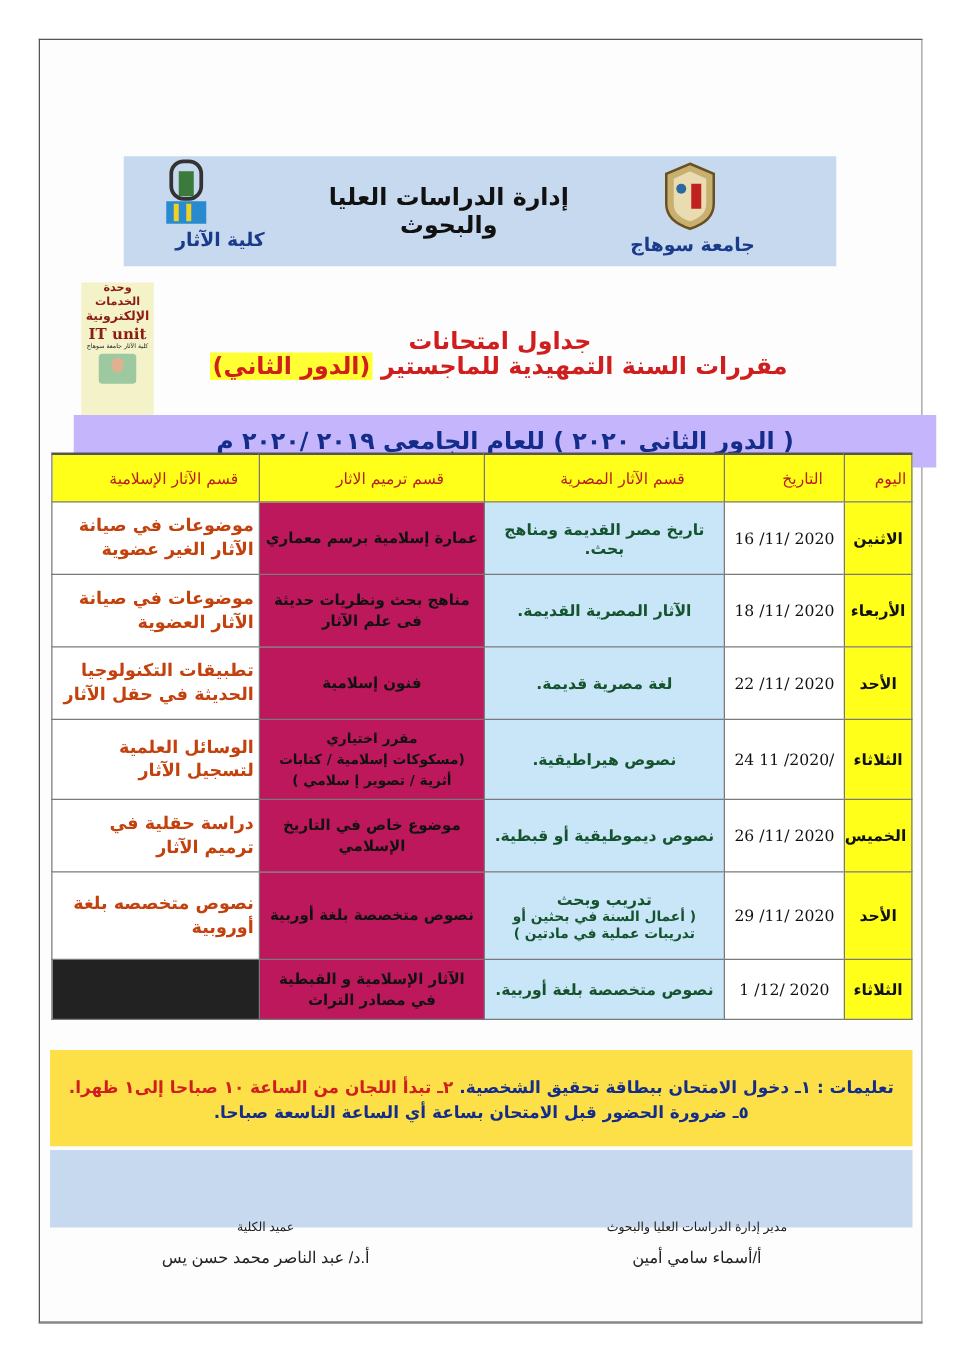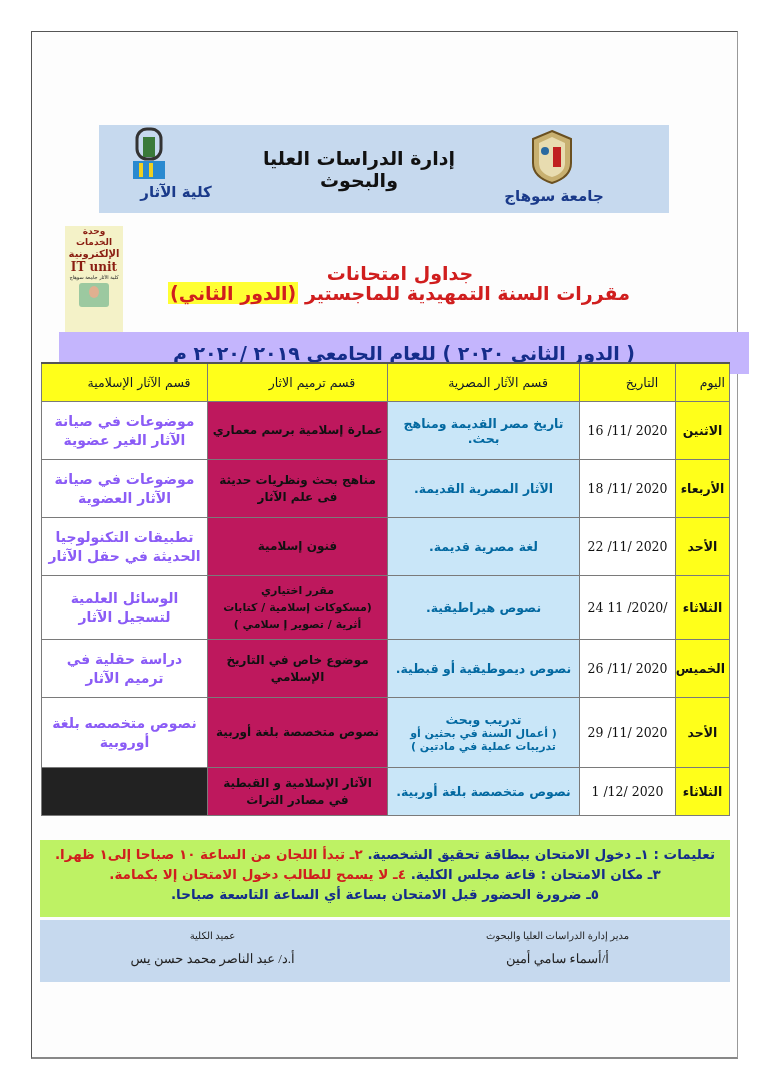--- a/index.html
+++ b/index.html
@@ -25,37 +25,37 @@
 
   .title-1 { position: absolute; left: 250px; top: 238px; width: 300px; text-align: center; color: #d01e1e; font-size: 19px; font-weight: bold; margin-top: 24px; }
   .title-2 { position: absolute; left: 150px; top: 282px; width: 480px; text-align: right; direction: rtl; color: #d01e1e; font-size: 19px; font-weight: bold; }
   .title-2 .hl { background: #ffff33; padding: 0 2px; }
 
   .year-bar { position: absolute; left: 40px; top: 332px; width: 690px; height: 42px; background: #c4b5fd; text-align: center; direction: rtl; color: #152d8a; font-size: 19px; font-weight: bold; line-height: 42px; margin-left: 19px; }
 
   
   table.sched { position: absolute; left: 41px; top: 362px; width: 688px; border-collapse: collapse; direction: rtl; table-layout: fixed; }
   table.sched td, table.sched th { border: 1px solid #7a7a7a; text-align: center; vertical-align: middle; padding: 2px 4px; font-family: "DejaVu Sans", sans-serif; }
-  table.sched th { background: #ffff1a; font-weight: normal; color: #0f172a; font-size: 12.5px; height: 33px; border-top: 2px solid #555; padding-left: 33px; }
+  table.sched th { background: #ffff1a; font-weight: normal; color: #b91c1c; font-size: 12.5px; height: 33px; border-top: 2px solid #555; padding-left: 33px; }
   table.sched td.day { background: #ffff1a; font-weight: bold; font-size: 12.5px; color: #111; }
   table.sched td.date { background: #ffffff; font-family: "DejaVu Serif", serif; font-size: 12.5px; color: #111; direction: ltr; }
-  table.sched td.eg { background: #c9e6f8; font-weight: bold; font-size: 12.5px; color: #0369a1; }
+  table.sched td.eg { background: #c9e6f8; font-weight: bold; font-size: 12.5px; color: #14532d; }
   table.sched td.res { background: #be185d; font-weight: bold; font-size: 12px; color: #111; line-height: 17px; }
-  table.sched td.isl { background: #ffffff; font-weight: bold; font-size: 14px; color: #8b5cf6; line-height: 19px; }
+  table.sched td.isl { background: #ffffff; font-weight: bold; font-size: 14px; color: #c2410c; line-height: 19px; text-align: right; }
   table.sched td.blank { background: #222222; }
   table.sched td .small { font-size: 11px; font-weight: bold; }
 
   
-  .notes { position: absolute; left: 40px; top: 840px; width: 690px; height: 77px; background: #bef264; direction: rtl; text-align: center; font-size: 13.5px; font-weight: bold; line-height: 20px; padding-top: 4px; box-sizing: border-box; }
+  .notes { position: absolute; left: 40px; top: 840px; width: 690px; height: 77px; background: #fde047; direction: rtl; text-align: center; font-size: 13.5px; font-weight: bold; line-height: 20px; padding-top: 20px; box-sizing: border-box; }
   .c-blue { color: #152d8a; }
   .c-red { color: #d01e1e; }
 
   
   .sigs { position: absolute; left: 40px; top: 920px; width: 690px; height: 62px; background: #c6d9ee; direction: rtl; display: flex; }
-  .sig { flex: 1; text-align: center; font-family: Liberation Serif, serif; color: #222; }
+  .sig { flex: 1; text-align: center; font-family: Liberation Sans, sans-serif; color: #222; margin-top: 46px; }
   .sig .role { font-size: 10px; margin-top: 10px; }
   .sig .name { font-size: 13px; margin-top: 10px; }
 </style>
 </head>
 <body>
 
 <div class="page-frame"></div>
 
 <div class="banner">
   <div class="fac-logo">
@@ -167,23 +167,20 @@
       <td class="blank"></td>
     </tr>
   </tbody>
 </table>
 
 <div class="notes">
   <div>
     <span class="c-blue">تعليمات :</span><span class="c-blue"> ١ـ دخول الامتحان ببطاقة تحقيق الشخصية.</span><span class="c-red"> ٢ـ تبدأ اللجان من الساعة ١٠ صباحا إلى١ ظهرا.</span>
   </div>
   <div>
-    <span class="c-blue">٣ـ مكان الامتحان : قاعة مجلس الكلية.</span><span class="c-red"> ٤ـ لا يسمح للطالب دخول الامتحان إلا بكمامة.</span>
-  </div>
-  <div>
     <span class="c-blue">٥ـ ضرورة الحضور قبل الامتحان بساعة أي الساعة التاسعة صباحا.</span>
   </div>
 </div>
 
 <div class="sigs">
   <div class="sig">
     <div class="role">مدير إدارة الدراسات العليا والبحوث</div>
     <div class="name">أ/أسماء سامي أمين</div>
   </div>
   <div class="sig">

